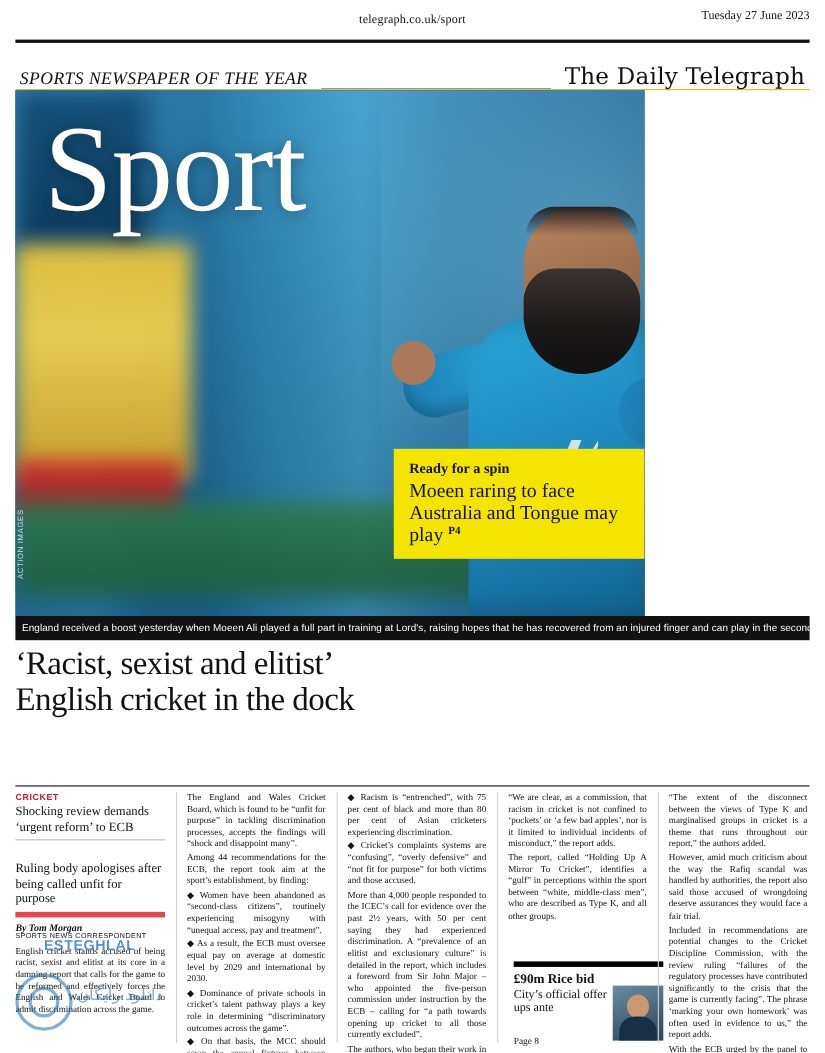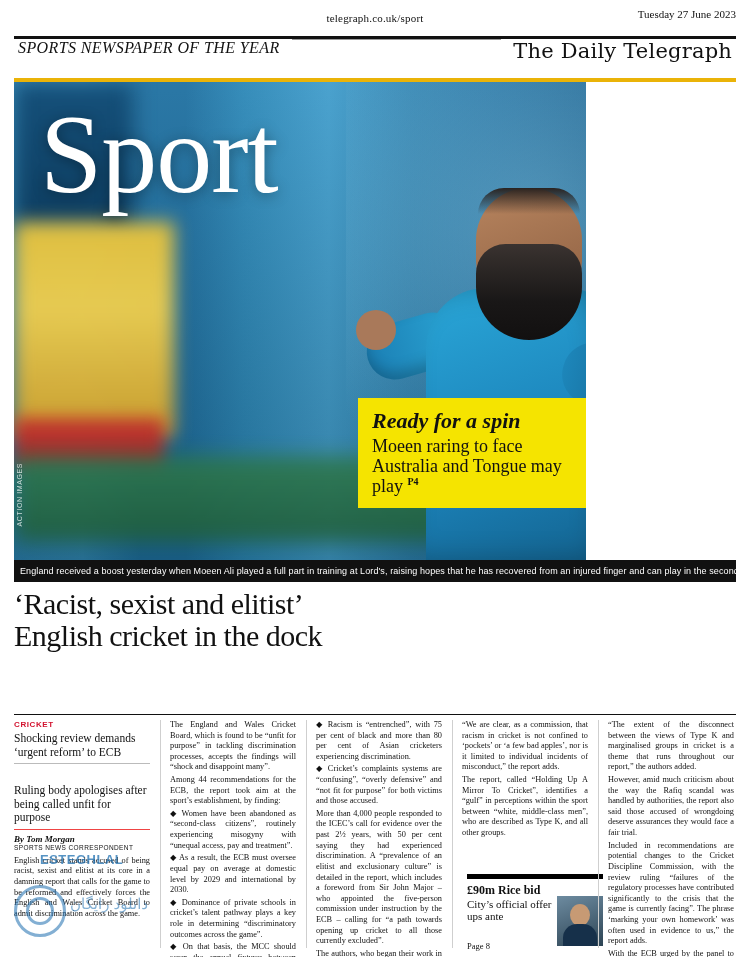--- a/index.html
+++ b/index.html
@@ -26,22 +26,22 @@
   }
   .topbar .date {
     position: absolute; right: 14px; top: 8px;
     font-size: 11px; color: #111;
   }
 
   
   .masthead {
     position: absolute; top: 36px; left: 14px; width: 722px; height: 46px;
     border-top: 3px solid #111;
-    border-bottom: 4px solid #eab308;
-    display: flex; align-items: flex-start; justify-content: space-between;
+    border-bottom: 1px solid #eab308;
+    display: flex; align-items: flex-end; justify-content: space-between;
     padding: 0 4px;
   }
   .masthead .soty {
     font-style: italic; font-size: 16px; letter-spacing: .4px; color: #111;
     font-family: "Liberation Serif", serif;
   }
   .masthead .rule {
     flex: 1; height: 1px; background: #999; margin: 0 12px;
   }
   .masthead .brand {
@@ -166,21 +166,21 @@
     text-shadow: 0 2px 14px rgba(0,0,0,.35);
   }
 
   
   .promo {
     position: absolute; right: 0; bottom: 52px; width: 228px;
     background: #f5e400; padding: 10px 12px 12px 14px;
   }
   .promo .ptitle {
     font-family: "Liberation Serif", serif;
-    font-weight: bold; font-size: 22px; color: #111; margin-bottom: 2px; font-style: italic;
+    font-weight: bold; font-size: 13px; color: #111; margin-bottom: 2px;
   }
   .promo .ptext {
     font-family: "Liberation Serif", serif;
     font-size: 18px; line-height: 1.12; color: #111;
   }
   .promo .ppage {
     font-size: 10px; font-weight: bold; vertical-align: super;
   }
 
   
@@ -221,21 +221,21 @@
     text-align: justify; margin-bottom: 2px;
   }
   .kicker {
     font-family: "Liberation Sans", sans-serif;
     font-size: 8px; font-weight: bold; color: #d2122e;
     letter-spacing: .6px; margin-bottom: 3px;
   }
   .standfirst {
     font-family: "Liberation Serif", serif;
     font-size: 11.5px; line-height: 1.18; color: #111;
-    border-bottom: 1px solid #ef4444; padding-bottom: 4px; margin-bottom: 4px;
+    border-bottom: 5px solid #ef4444; padding-bottom: 4px; margin-bottom: 4px;
   }
   .standfirst .s2 { display: block; border-top: 1px solid #bbb; padding-top: 20px; margin-top: 4px; }
   .byline {
     font-family: "Liberation Serif", serif;
     font-size: 9px; font-style: italic; font-weight: bold; color: #111;
   }
   .bylinerole {
     font-family: "Liberation Sans", sans-serif;
     font-size: 6.5px; letter-spacing: .4px; color: #111;
     margin-bottom: 5px;

